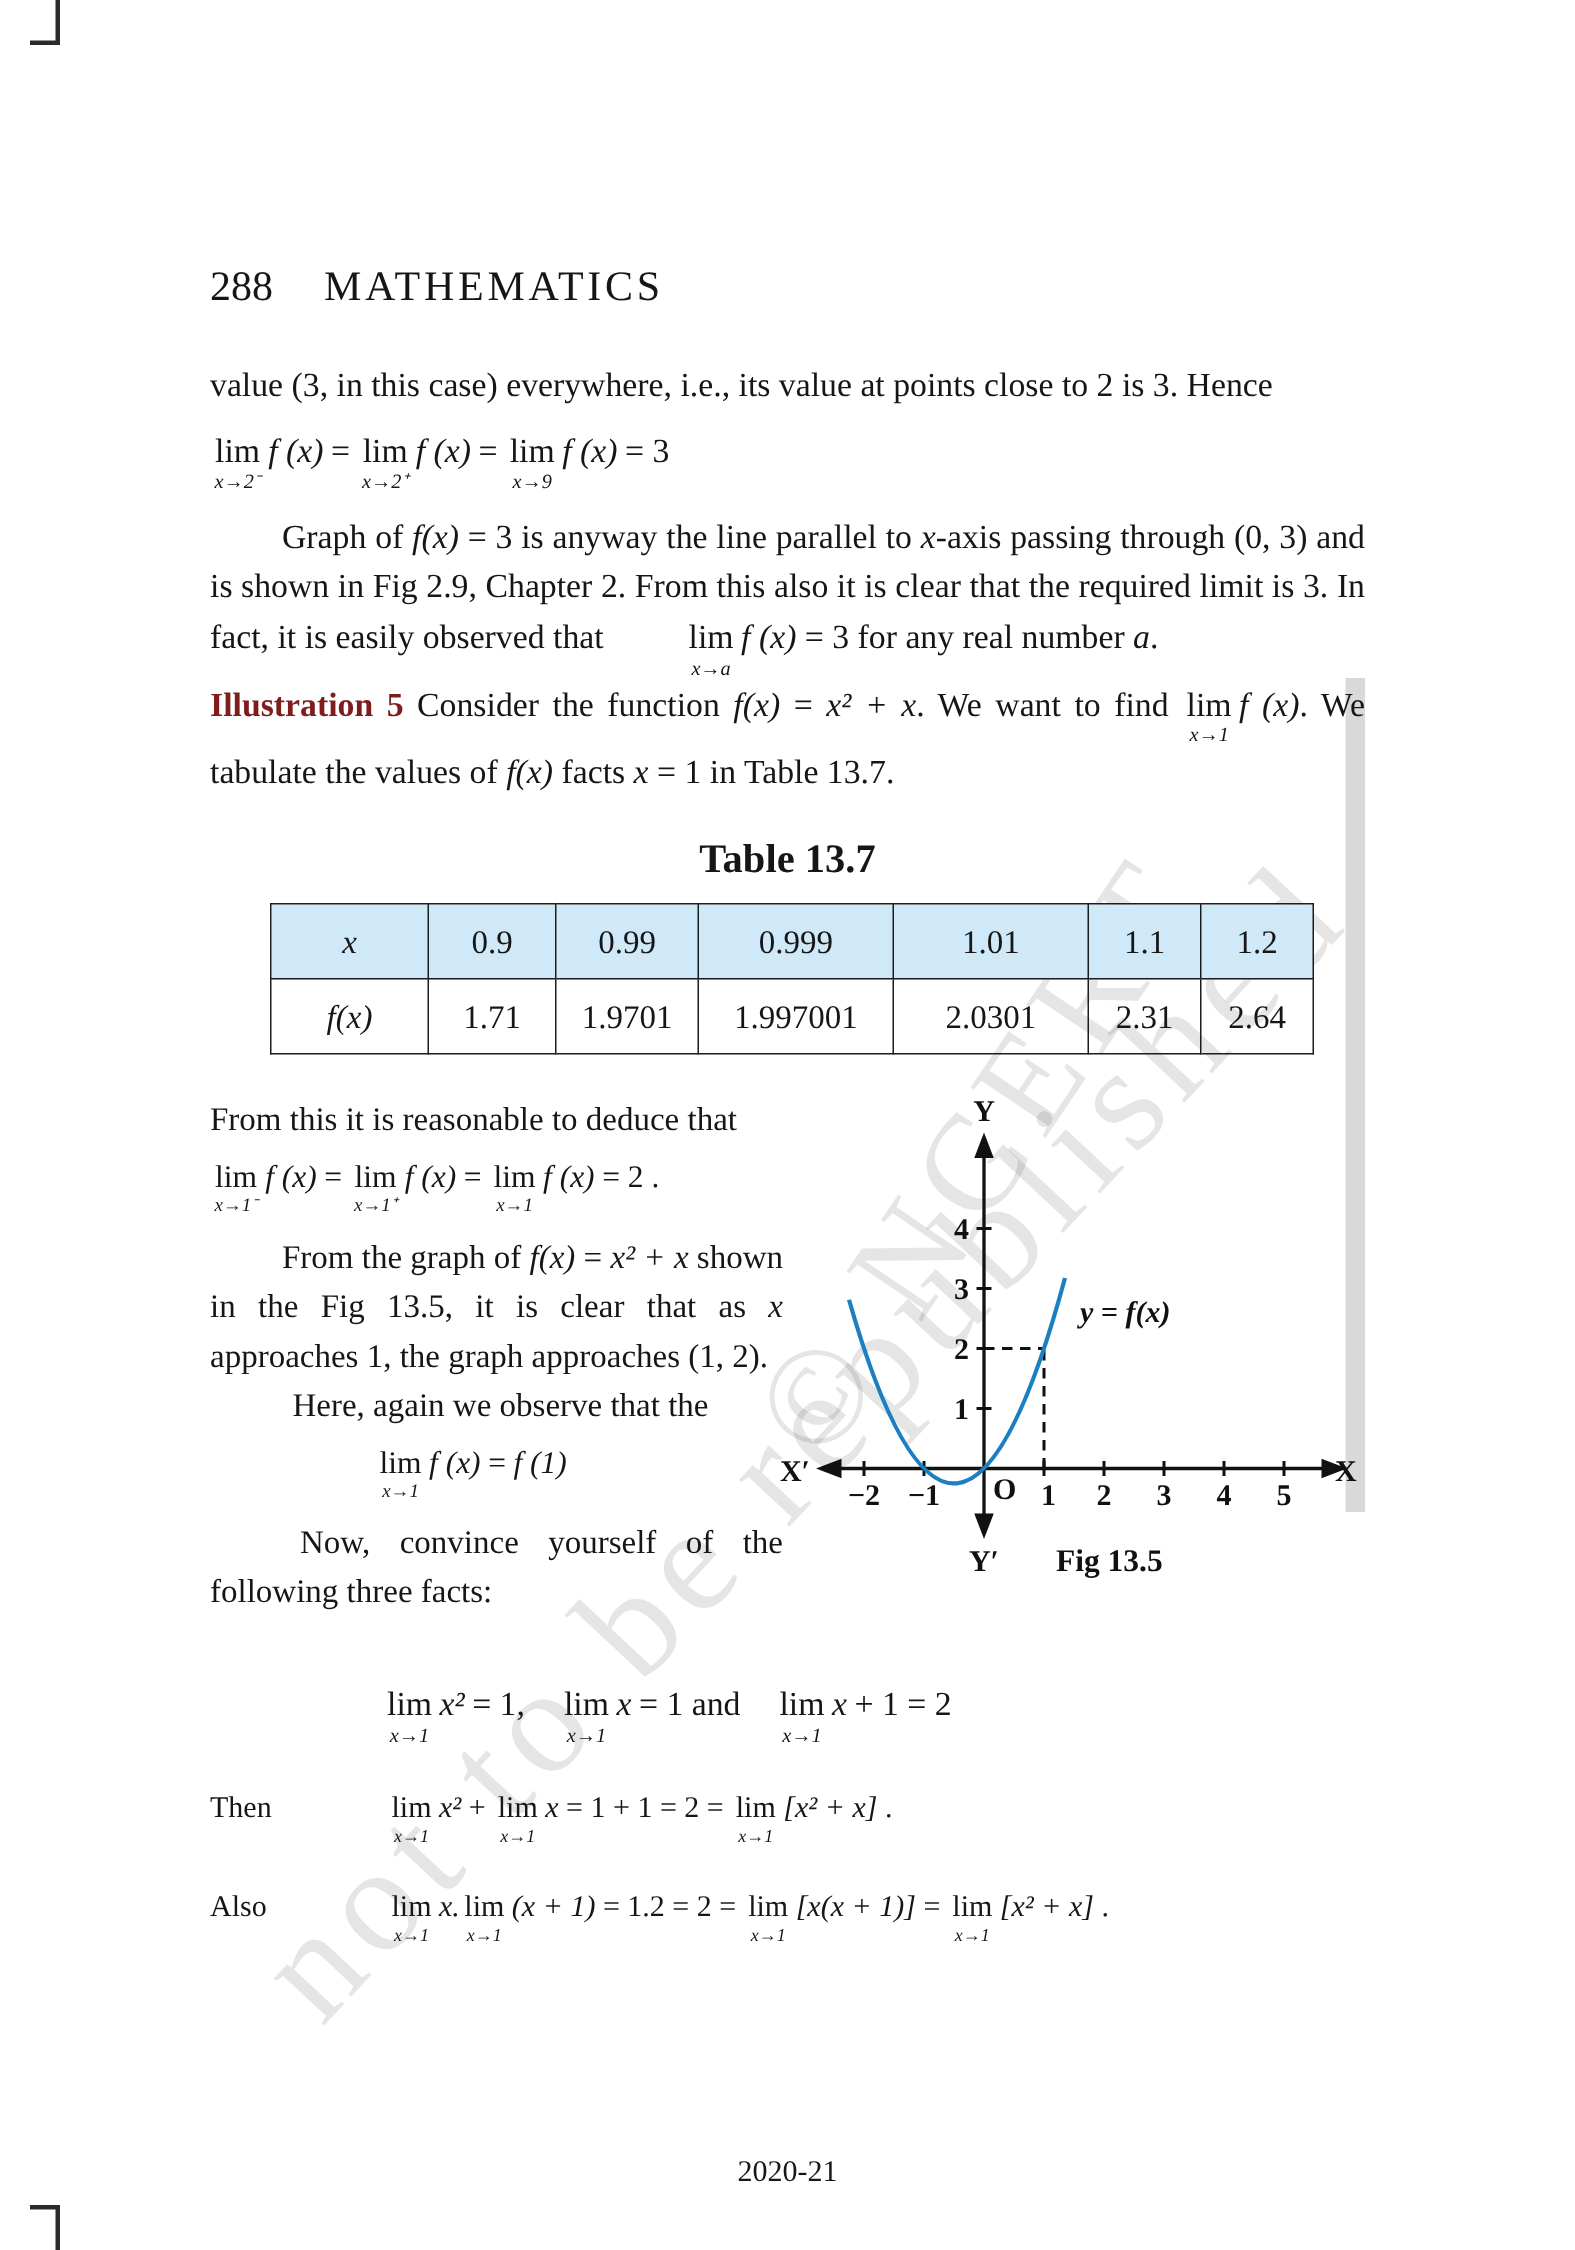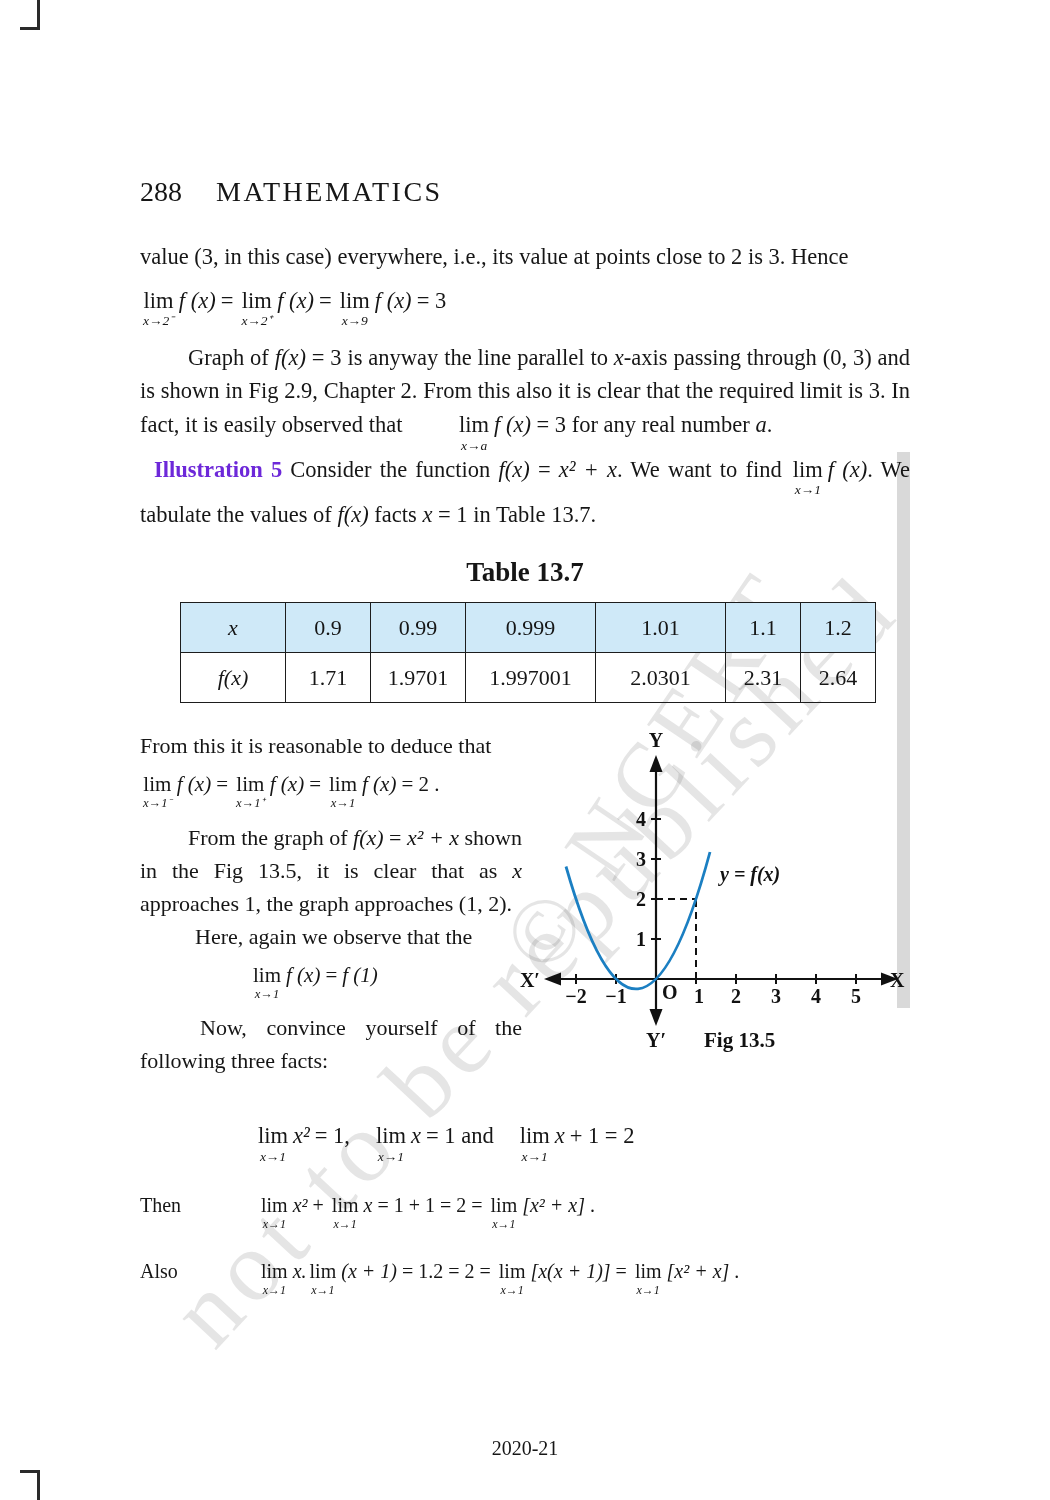--- a/index.html
+++ b/index.html
@@ -19,21 +19,21 @@
   .pg-header{display:flex;align-items:baseline;font-size:28px;margin-bottom:32px;}
   .pg-header .num{margin-right:34px;}
   .pg-header .ttl{letter-spacing:2.5px;}
   p.body{font-size:22.5px;line-height:1.5;text-align:justify;margin:0;}
   .indent{text-indent:48px;}
   .indent2{text-indent:55px;}
   .indent3{text-indent:60px;}
   .mt1{margin-top:8px;}
   .mt2{margin-top:28px;}
   .mi{font-style:italic;}
-  .blue{color:#6d28d9;font-weight:bold;margin-left:14px;}
+  .blue{color:#7f1d1d;font-weight:bold;}
   .lim{display:inline-flex;flex-direction:column;align-items:center;line-height:1.05;margin:0 5px 0 3px;vertical-align:baseline;}
   .lim .s{font-size:0.6em;font-style:italic;padding-top:2px;}
   .equation{font-size:22.5px;margin-left:115px;}
   .eq-sp{margin:14px 0 12px;}
   .mo{padding:0 5px;}
   .gap{margin-right:18px;}
   .tbl-caption{font-weight:bold;font-size:27px;text-align:center;margin:26px 0 14px;}
   table.data{border-collapse:collapse;margin-left:40px;}
   table.data td{border:1.6px solid #1d1d1d;text-align:center;font-size:22px;height:49px;padding:0 6px;}
   tr.head td{background:#cfe9f8;}

